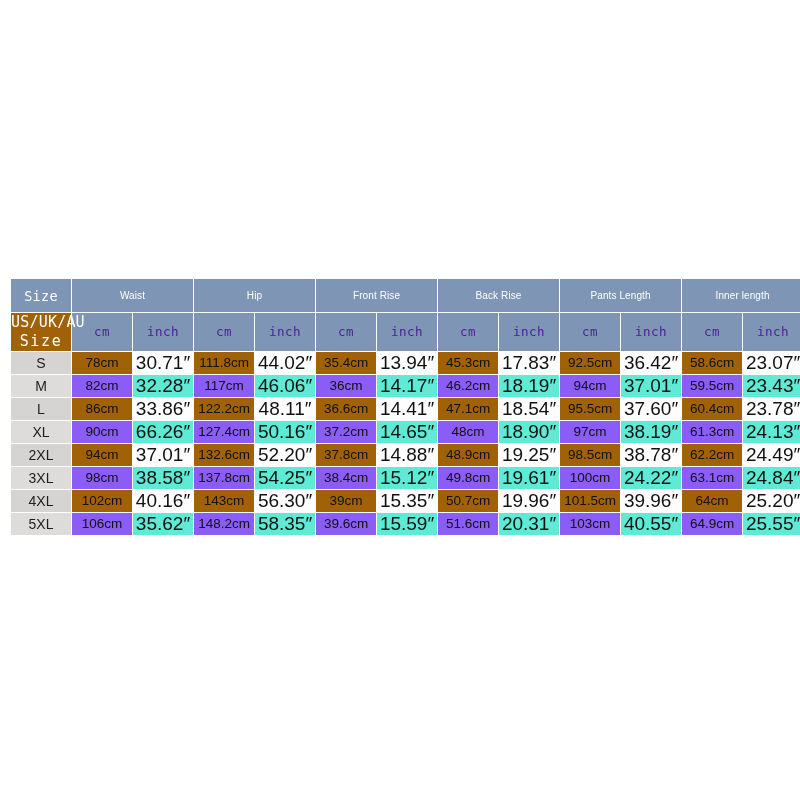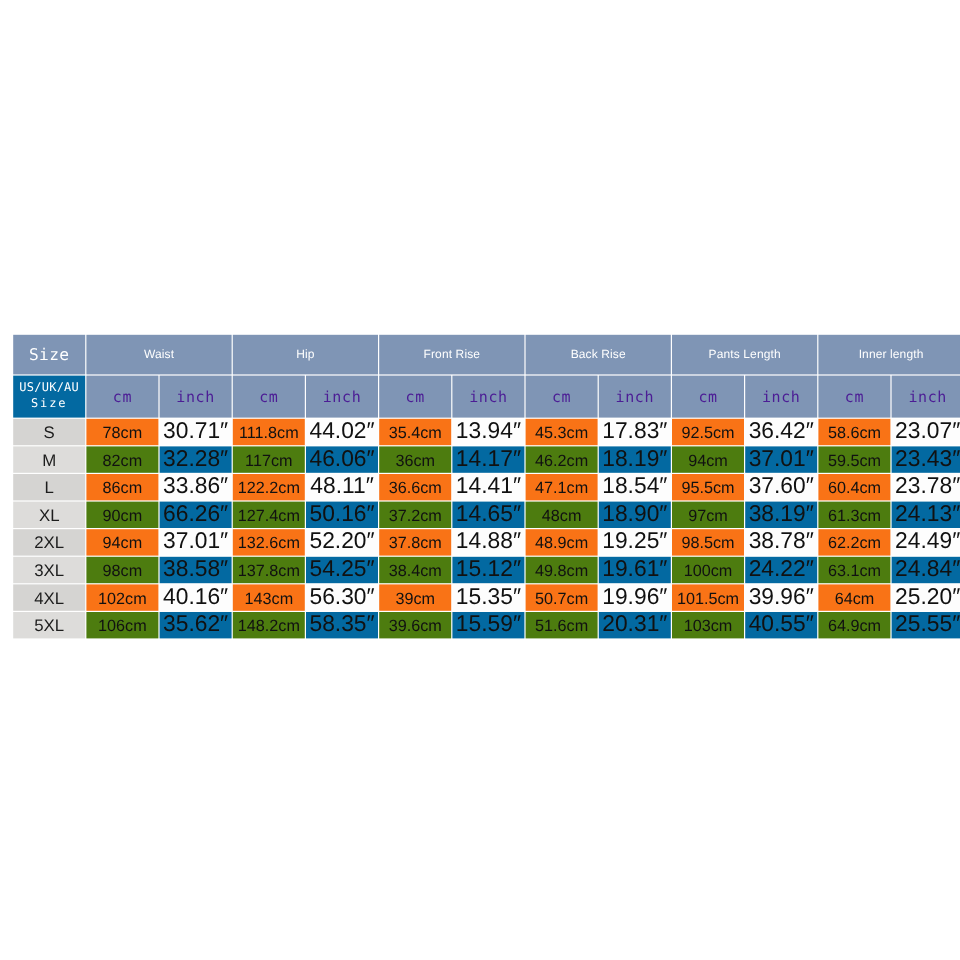--- a/index.html
+++ b/index.html
@@ -57,24 +57,24 @@
   }
   .hdr-size-top {
     background: #7f95b5;
     color: #ffffff;
     height: 33px;
     font-size: 13.5px;
     font-family: "DejaVu Sans Mono", monospace;
     letter-spacing: 0.3px;
   }
   .hdr-size-sub {
-    background: #0369a1;
+    background: #a16207;
     color: #ffffff;
     height: 35px;
-    font-size: 10px;
+    font-size: 15px;
     font-family: "DejaVu Sans Mono", monospace;
     line-height: 1.25;
     letter-spacing: 0.2px;
   }
   .hdr-size-sub .l2 {
     letter-spacing: 1.6px;
   }
 
   
   tbody tr {
@@ -82,34 +82,34 @@
   }
   .cell-size {
     background: #d5d4d2;
     color: #1d1d1d;
     font-size: 14px;
   }
   .cell-size.alt {
     background: #dddcda;
   }
   .cell-cm {
-    background: #f97316;
+    background: #a16207;
     color: #111111;
     font-size: 13.5px;
   }
   .cell-cm.alt {
-    background: #4d7c0f;
+    background: #8b5cf6;
   }
   .cell-inch {
     background: #fdfdfd;
     color: #111111;
     font-size: 19px;
   }
   .cell-inch.alt {
-    background: #0369a1;
+    background: #5eead4;
     text-align: center;
   }
 </style>
 </head>
 <body>
 
 <div id="chart-wrap">
   <table class="size-chart">
     <colgroup>
       <col style="width:60px">

